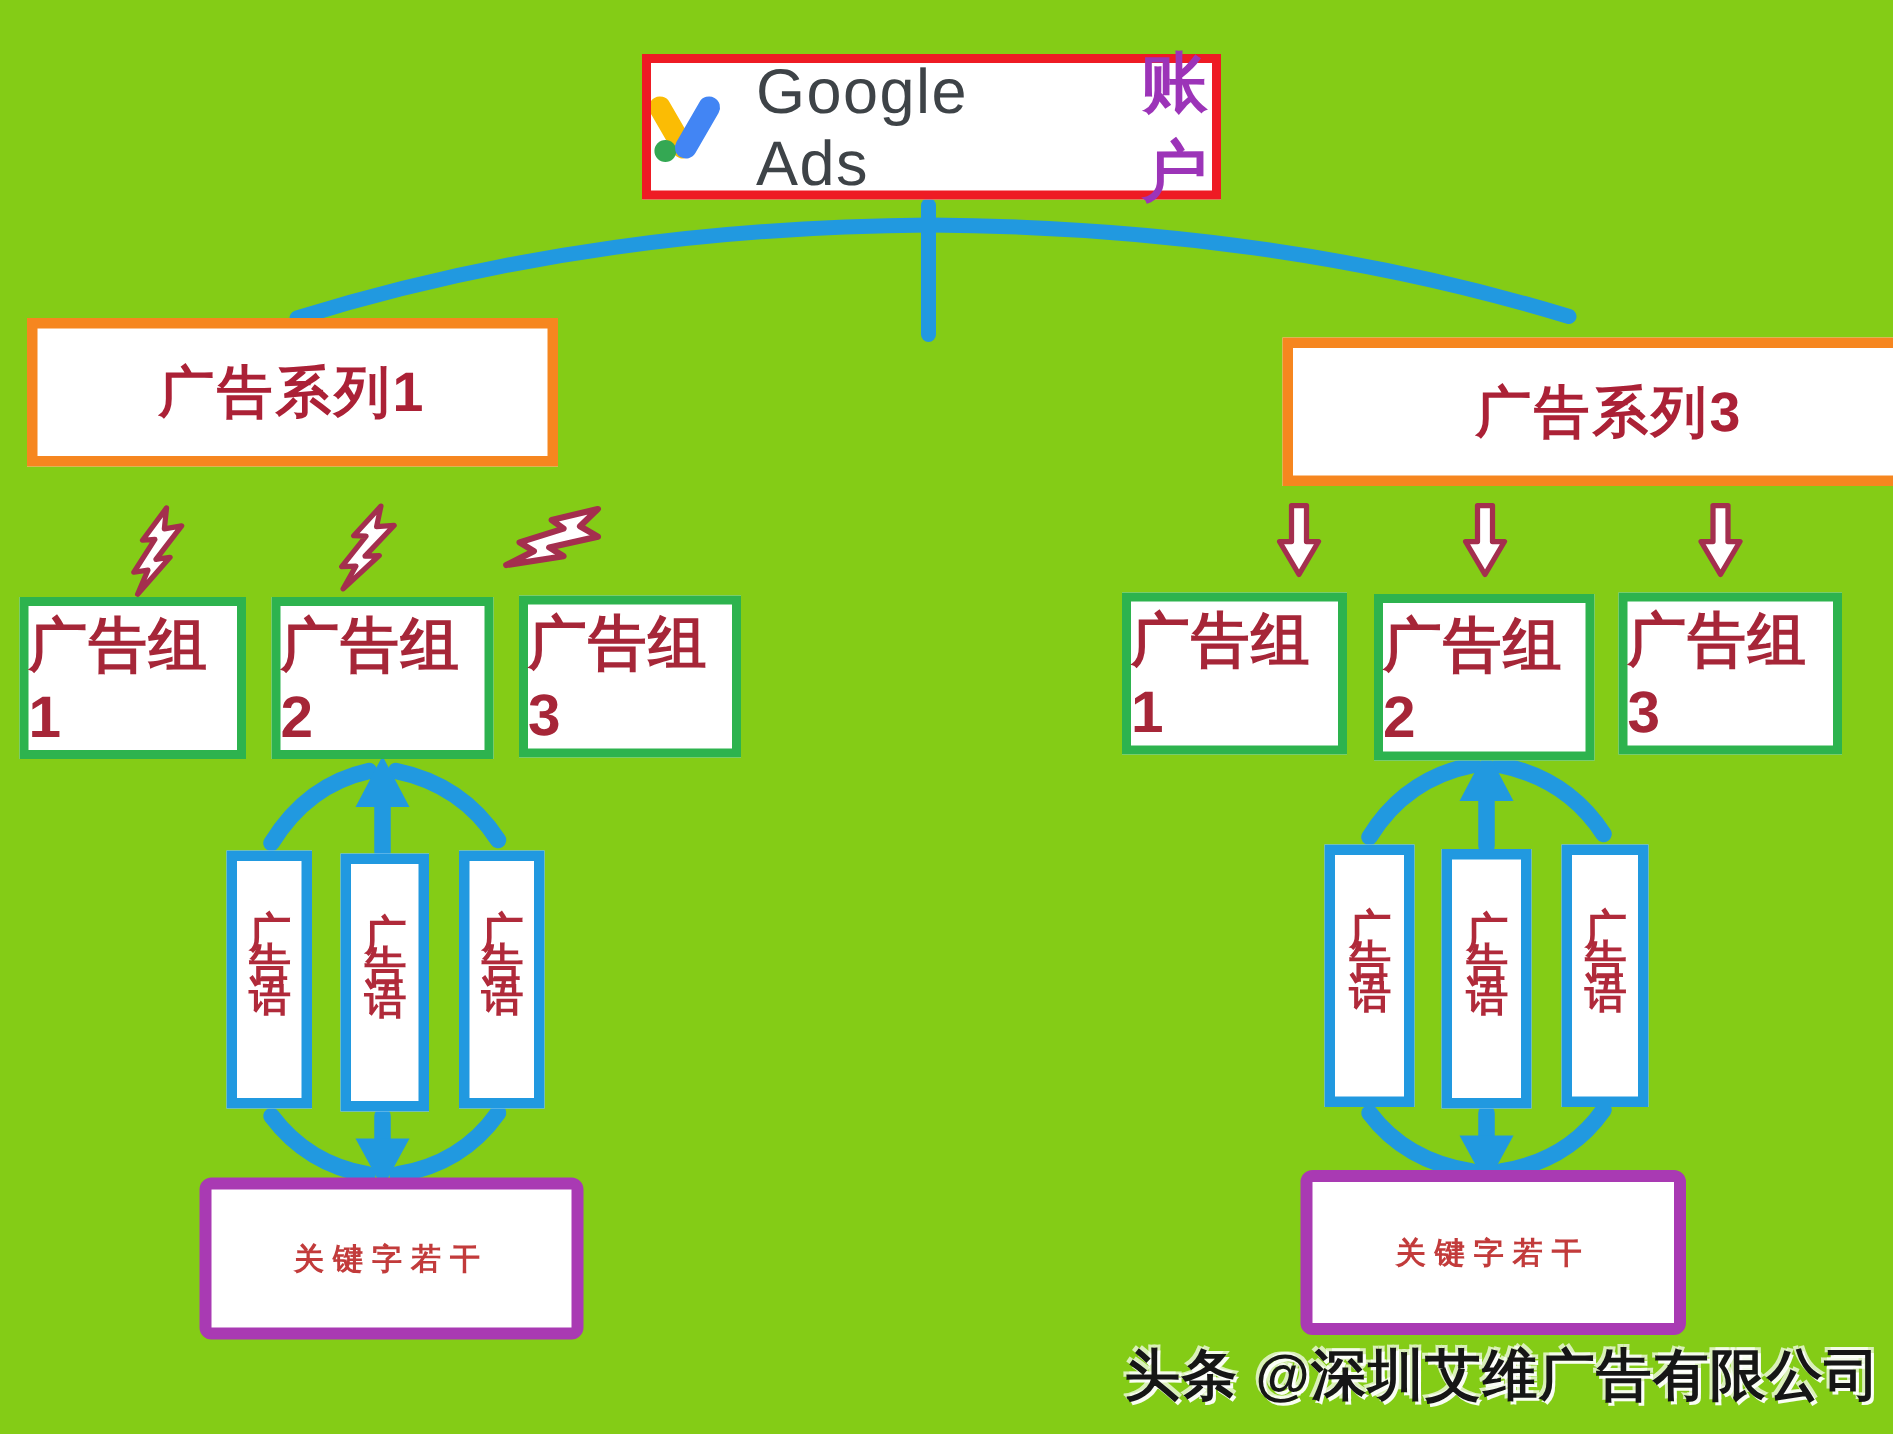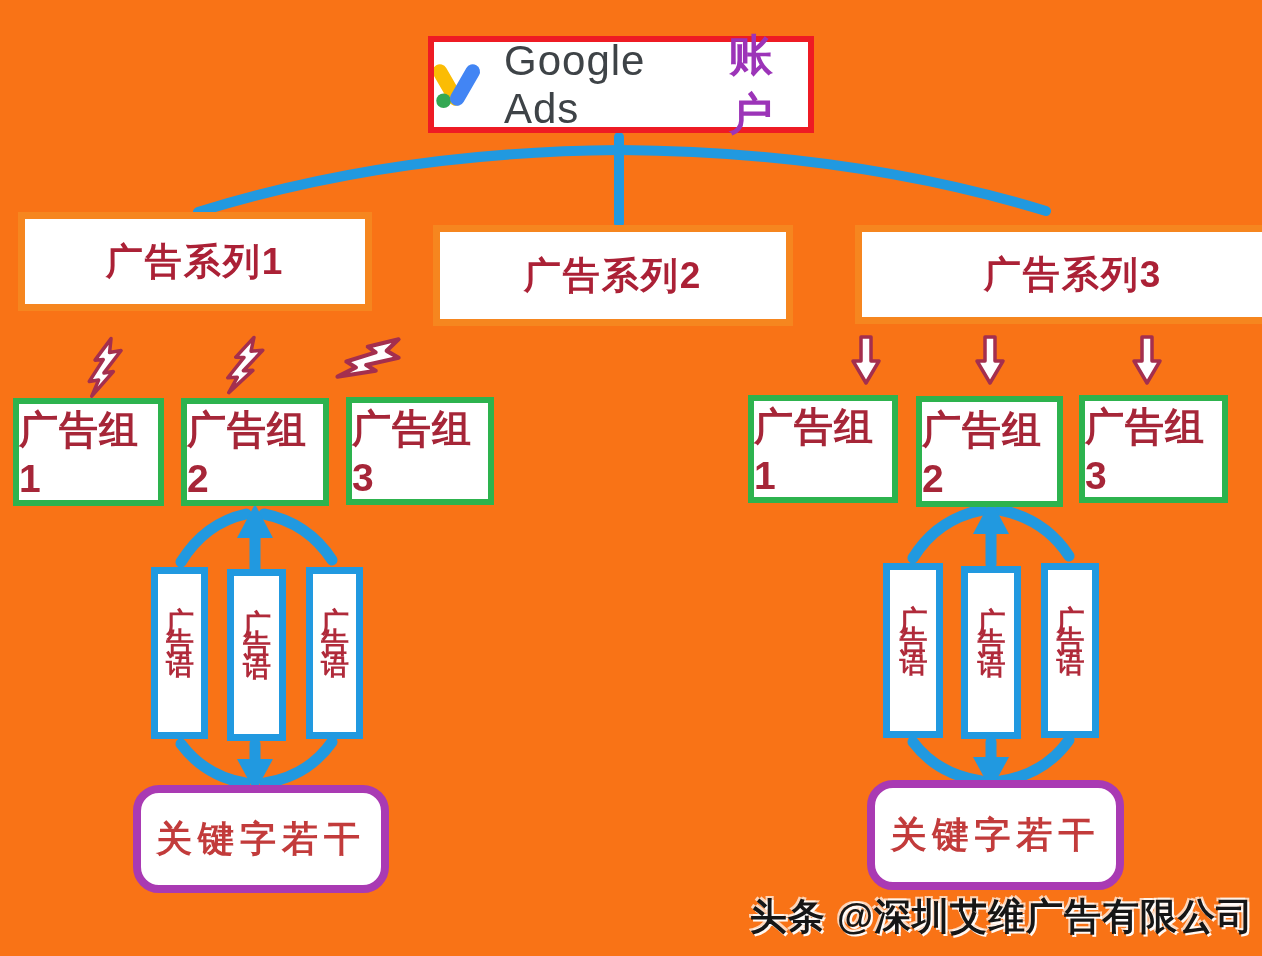--- a/index.html
+++ b/index.html
@@ -1,35 +1,35 @@
 <!DOCTYPE html>
 <html><head>
 <meta charset="utf-8">
 <style>
   html,body{margin:0;padding:0;background:#eef1f4;}
   *{box-sizing:border-box;}
   .canvas{
     position:relative;width:1262px;height:956px;overflow:hidden;
-    background:#f97316;
+    background:#84cc16;
     font-family:"Liberation Sans","DejaVu Sans",sans-serif;
   }
   .connectors{position:absolute;left:0;top:0;width:1262px;height:956px;pointer-events:none;}
   .box{position:absolute;background:#ffffff;display:flex;align-items:center;justify-content:center;}
   .account-box{border:6px solid #ee1b24;gap:14px;}
   .brand-text{font-size:42px;color:#3e4347;letter-spacing:1px;}
-  .account-label{font-size:44px;font-weight:bold;color:#9c34b8;letter-spacing:3px;margin-left:19px;}
+  .account-label{font-size:44px;font-weight:bold;color:#9c34b8;letter-spacing:3px;margin-left:19px;text-align:right;}
   .campaign{border:7px solid #f6861f;font-size:37px;font-weight:bold;color:#ab2136;letter-spacing:2px;}
   .adgroup{border:6px solid #2db34e;font-size:39px;font-weight:bold;color:#a62638;letter-spacing:1px;}
   .adcopy{border:7px solid #2199e0;}
   .adcopy span{
     writing-mode:vertical-rl;text-orientation:upright;
     font-size:28px;font-weight:bold;color:#b02a3a;letter-spacing:22px;
     line-height:1;height:150px;margin-top:10px;
   }
-  .keywords{border:8px solid #a93ab3;border-radius:26px;font-size:36px;font-weight:bold;color:#c23b3b;letter-spacing:6px;}
+  .keywords{border:8px solid #a93ab3;border-radius:8px;font-size:20px;font-weight:bold;color:#c23b3b;letter-spacing:6px;}
   .watermark{
     position:absolute;top:892px;right:8px;
     font-size:37px;font-weight:bold;color:#161616;letter-spacing:1px;
     text-shadow:2px 2px 0 rgba(255,255,255,.95),-2px -2px 0 rgba(255,255,255,.7),2px -2px 0 rgba(255,255,255,.7);
   }
   .logo-icon{display:inline-flex;width:56px;height:52px;}
 </style>
 </head>
 <body>
 
@@ -91,23 +91,20 @@
         <rect x="42" y="6" width="27" height="84" rx="13.5" fill="#4285f4" transform="rotate(30 55.5 48)"></rect>
       </svg>
     </span>
     <span class="brand-text">Google Ads</span>
     <span class="account-label">账户</span>
   </div>
 
   <div class="box campaign" style="left:18px;top:212px;width:354px;height:99px;">
       <span>广告系列1</span>
     </div>
-  <div class="box campaign" style="left:433px;top:225px;width:360px;height:101px;">
-      <span>广告系列2</span>
-    </div>
   <div class="box campaign" style="left:855px;top:225px;width:436px;height:99px;">
       <span>广告系列3</span>
     </div>
 
   <div class="box adgroup" style="left:13px;top:398px;width:151px;height:108px;">
       <span>广告组1</span>
     </div>
   <div class="box adgroup" style="left:181px;top:398px;width:148px;height:108px;">
       <span>广告组2</span>
     </div>

